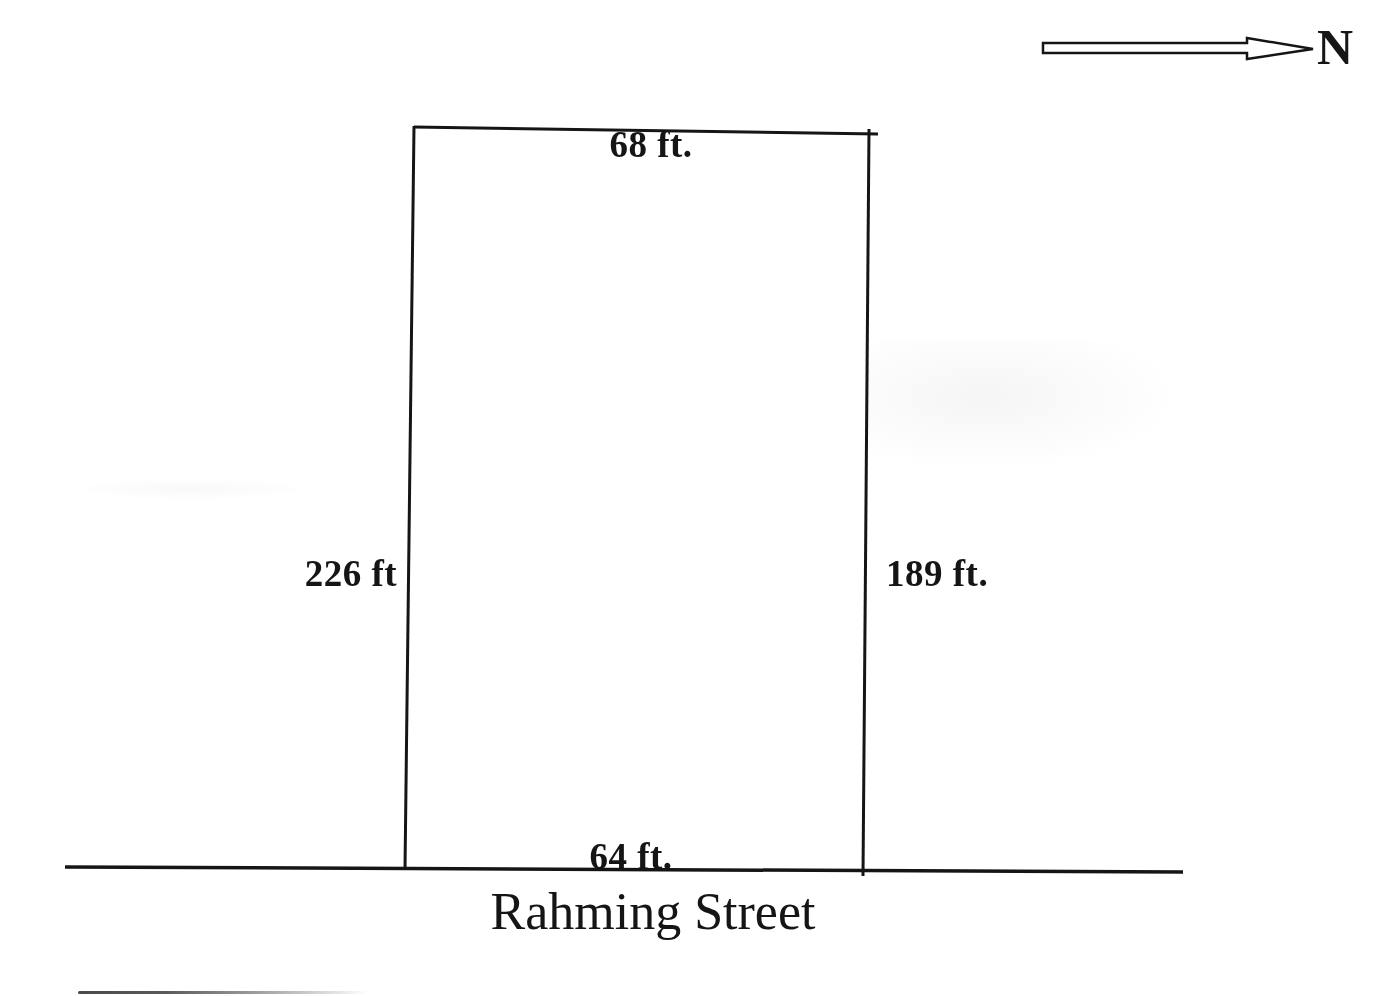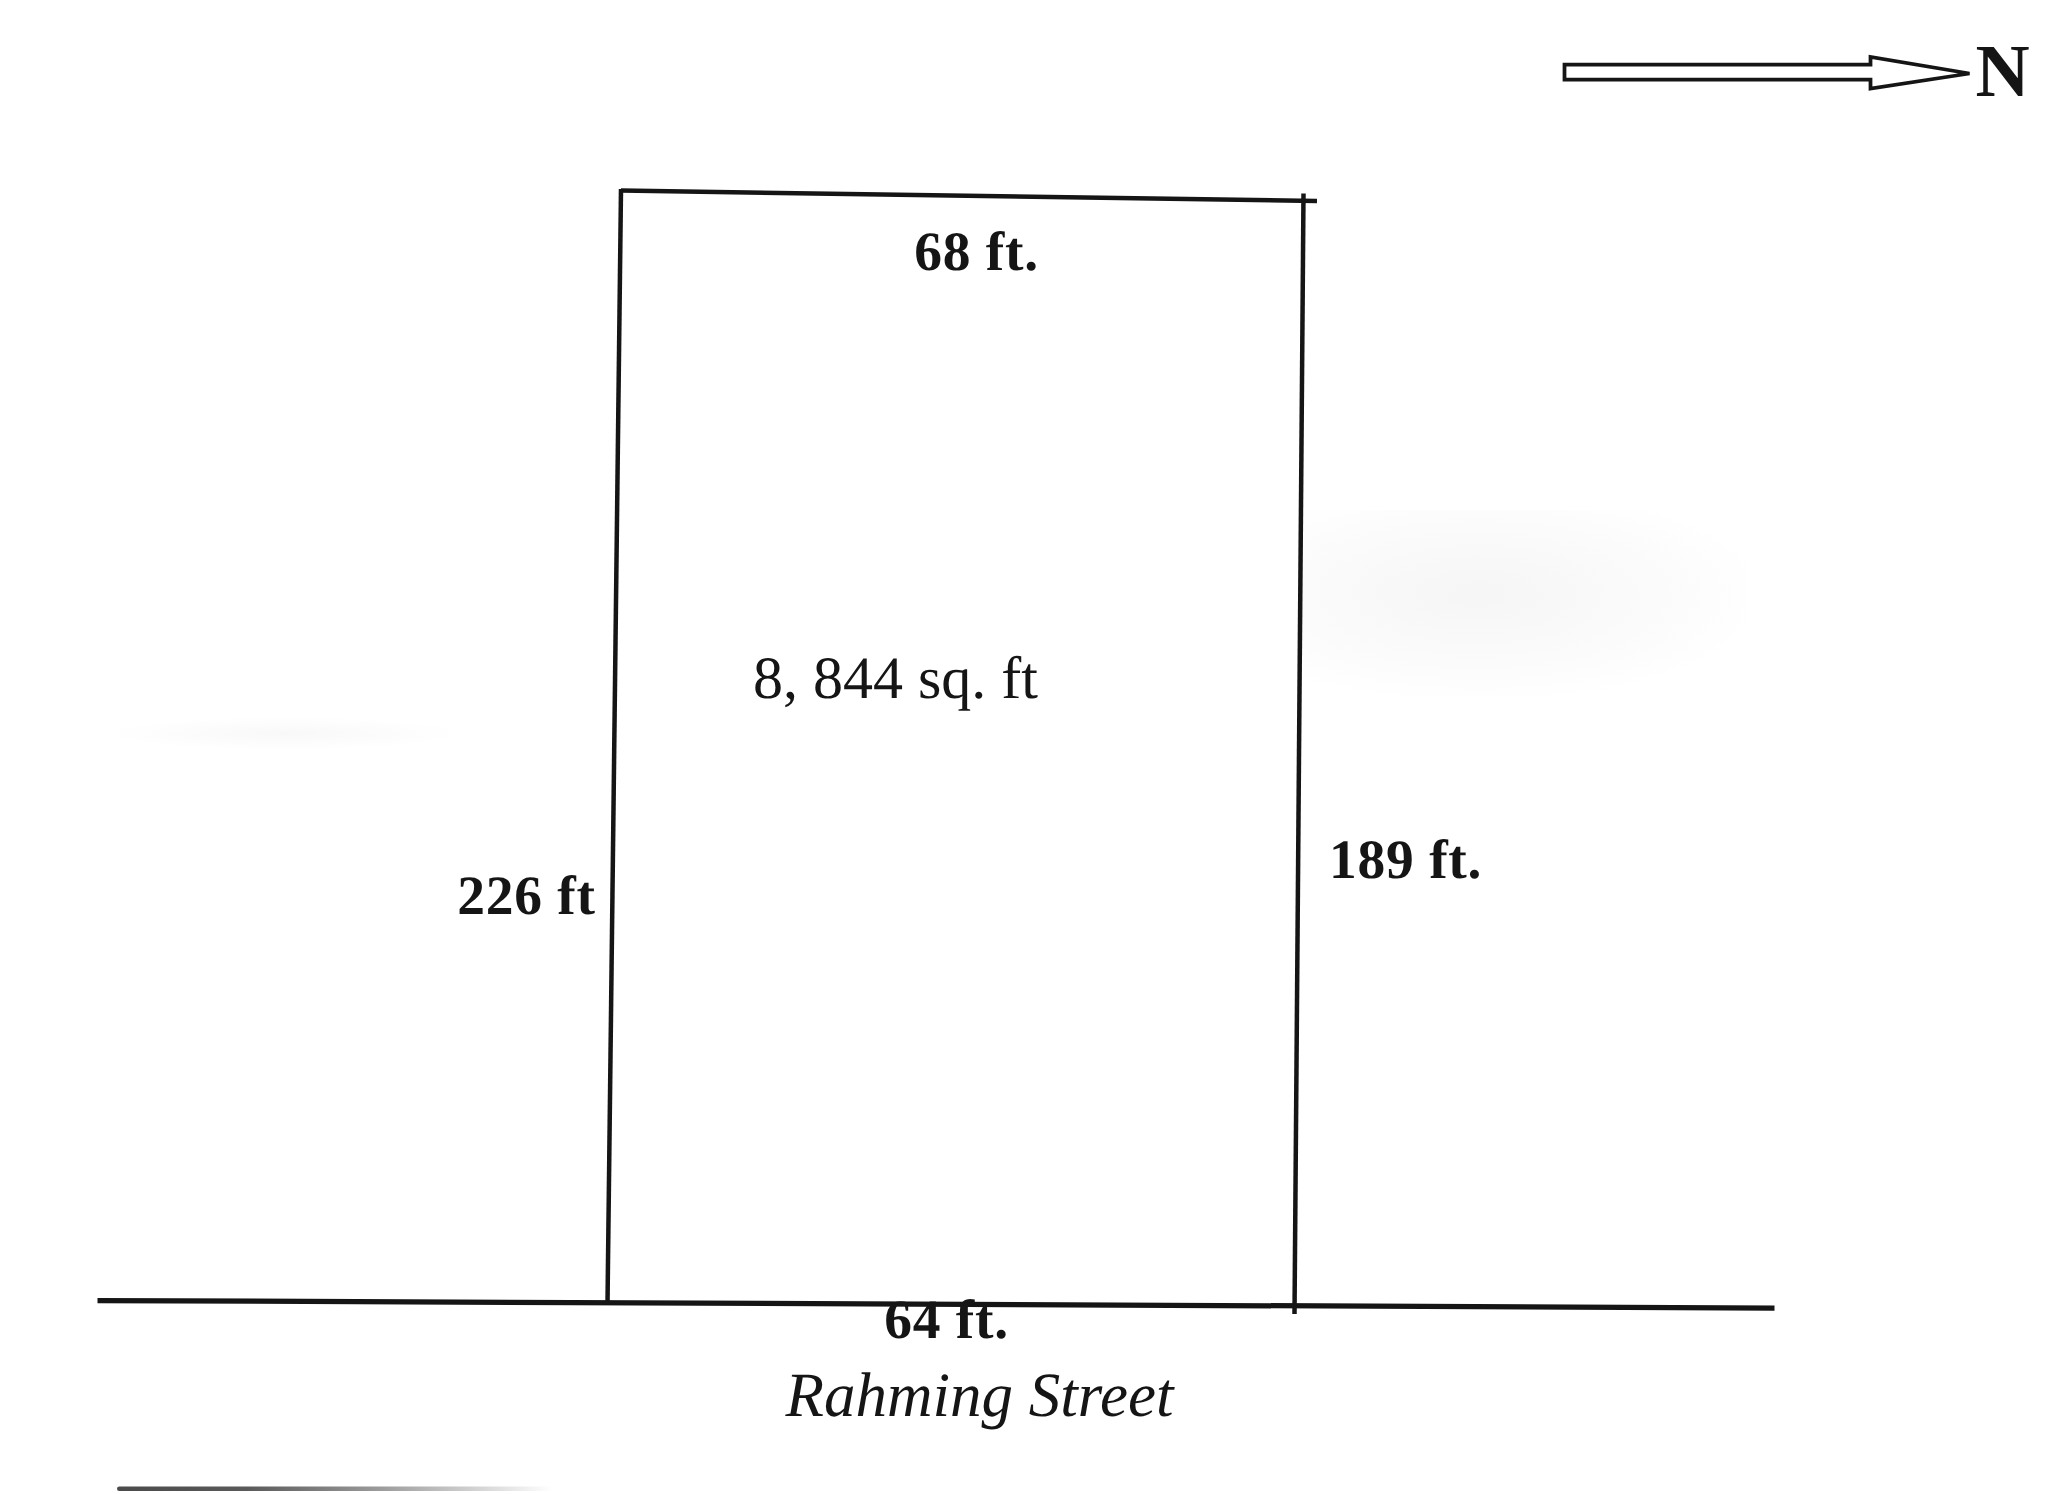--- a/index.html
+++ b/index.html
@@ -29,30 +29,28 @@
     white-space: nowrap;
     z-index: 2;
   }
   .dim {
     font-weight: bold;
     font-size: 37px;
     letter-spacing: 0.5px;
   }
   .centered {
     transform: translateX(-50%);
-    margin-top: 24px;
   }
   .area-label {
     font-size: 40px;
     font-weight: normal;
   }
   .street-label {
-    font-size: 42px;
+    font-size: 52px;
     font-weight: normal;
-    font-style: italic;
   }
   .north-label {
     font-size: 50px;
     font-weight: bold;
   }
   .scan-artifact {
     position: absolute;
     left: 78px;
     top: 991px;
     width: 290px;
@@ -100,21 +98,20 @@
 
     <path d="M 65 867 L 1183 872" stroke="#151515" stroke-width="3.5" fill="none"></path>
 
     <path d="M 1043 43 L 1247 43 L 1247 38 L 1313 49 L 1247 59 L 1247 53 L 1043 53 Z" stroke="#151515" stroke-width="2.5" fill="#ffffff" stroke-linejoin="miter"></path>
   </svg>
 
   <div class="label north-label" style="left:1317px; top:22px;">N</div>
 
   <div class="label dim centered" style="left:651px; top:126px;">68 ft.</div>
 
-  <div class="label area-label centered" style="left:597px; top:408px;">8, 844 sq. ft</div>
 
   <div class="label dim centered" style="left:351px; top:555px;">226 ft</div>
 
   <div class="label dim" style="left:886px; top:555px;">189 ft.</div>
 
   <div class="label dim centered" style="left:631px; top:838px;">64 ft.</div>
 
   <div class="label street-label centered" style="left:653px; top:886px;">Rahming Street</div>
 
   <div class="scan-artifact"></div>

